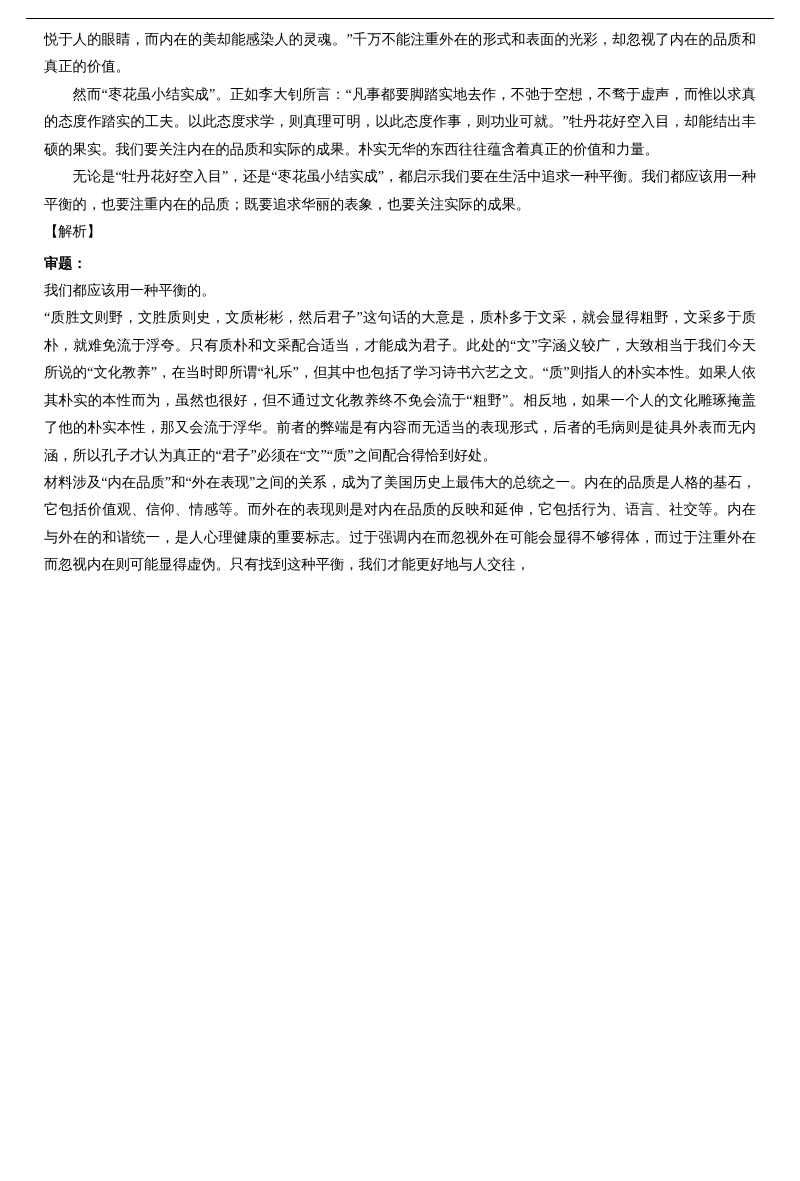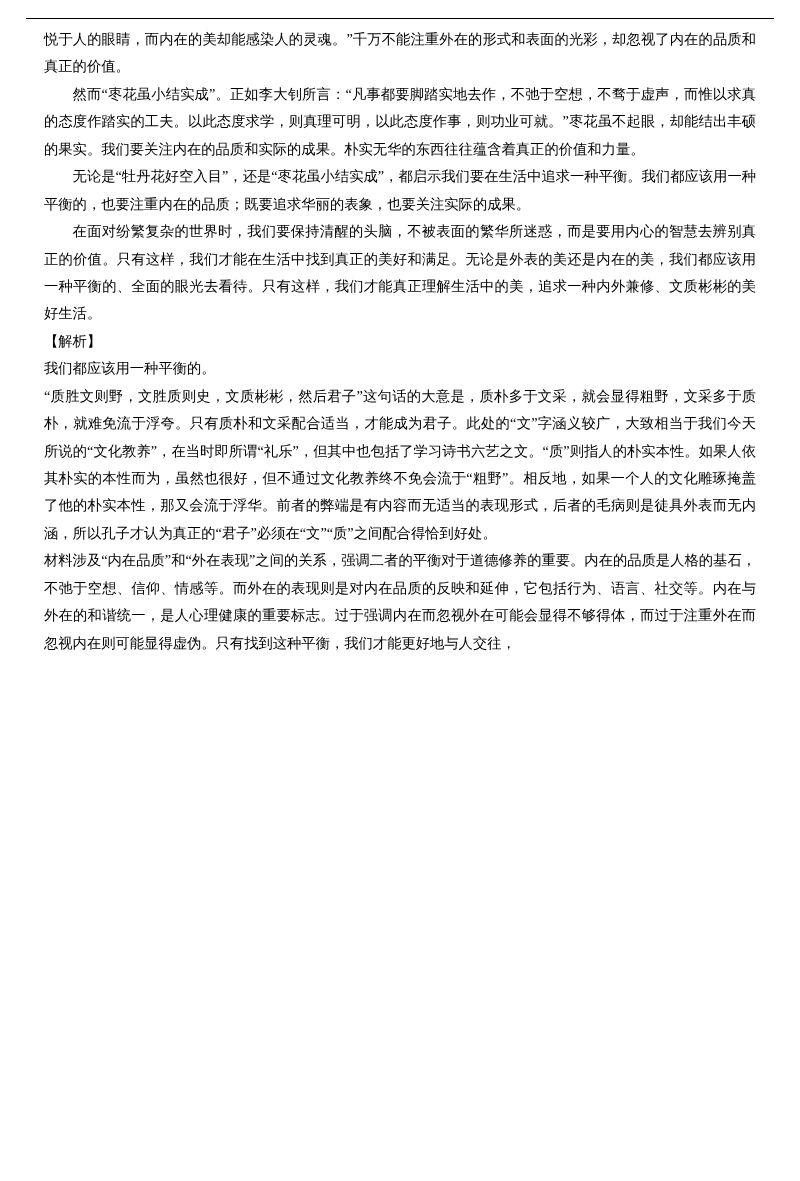--- a/index.html
+++ b/index.html
@@ -54,31 +54,31 @@
 </head>
 <body>
 
 <div class="page">
   <div class="rule-top"></div>
 
   <div class="doc">
 
     <p class="noindent">悦于人的眼睛，而内在的美却能感染人的灵魂。”千万不能注重外在的形式和表面的光彩，却忽视了内在的品质和真正的价值。</p>
 
-    <p class="indent">然而“枣花虽小结实成”。正如李大钊所言：“凡事都要脚踏实地去作，不弛于空想，不骛于虚声，而惟以求真的态度作踏实的工夫。以此态度求学，则真理可明，以此态度作事，则功业可就。”枣花虽不起眼，却能结出丰硕的果实。我们要关注内在的品质和实际的成果。朴实无华的东西往往蕴含着真正的价值和力量。</p>
+    <p class="indent">然而“枣花虽小结实成”。正如李大钊所言：“凡事都要脚踏实地去作，不弛于空想，不骛于虚声，而惟以求真的态度作踏实的工夫。以此态度求学，则真理可明，以此态度作事，则功业可就。”牡丹花好空入目，却能结出丰硕的果实。我们要关注内在的品质和实际的成果。朴实无华的东西往往蕴含着真正的价值和力量。</p>
 
 
     <p class="indent">无论是“牡丹花好空入目”，还是“枣花虽小结实成”，都启示我们要在生活中追求一种平衡。我们都应该用一种平衡的，也要注重内在的品质；既要追求华丽的表象，也要关注实际的成果。</p>
 
-    <p class="indent">在面对纷繁复杂的世界时，我们要保持清醒的头脑，不被表面的繁华所迷惑，而是要用内心的智慧去辨别真正的价值。只有这样，我们才能在生活中找到真正的美好和满足。无论是外表的美还是内在的美，我们都应该用一种平衡的、全面的眼光去看待。只有这样，我们才能真正理解生活中的美，追求一种内外兼修、文质彬彬的美好生活。</p>
 
     <p class="noindent">【解析】</p>
 
 
+    <p class="noindent bold section-head">审题：</p>
 
     <p class="noindent">我们都应该用一种平衡的。</p>
 
     <p class="noindent">“质胜文则野，文胜质则史，文质彬彬，然后君子”这句话的大意是，质朴多于文采，就会显得粗野，文采多于质朴，就难免流于浮夸。只有质朴和文采配合适当，才能成为君子。此处的“文”字涵义较广，大致相当于我们今天所说的“文化教养”，在当时即所谓“礼乐”，但其中也包括了学习诗书六艺之文。“质”则指人的朴实本性。如果人依其朴实的本性而为，虽然也很好，但不通过文化教养终不免会流于“粗野”。相反地，如果一个人的文化雕琢掩盖了他的朴实本性，那又会流于浮华。前者的弊端是有内容而无适当的表现形式，后者的毛病则是徒具外表而无内涵，所以孔子才认为真正的“君子”必须在“文”“质”之间配合得恰到好处。</p>
 
-    <p class="noindent">材料涉及“内在品质”和“外在表现”之间的关系，强调二者的平衡对于道德修养的重要。内在的品质是人格的基石，不弛于空想、信仰、情感等。而外在的表现则是对内在品质的反映和延伸，它包括行为、语言、社交等。内在与外在的和谐统一，是人心理健康的重要标志。过于强调内在而忽视外在可能会显得不够得体，而过于注重外在而忽视内在则可能显得虚伪。只有找到这种平衡，我们才能更好地与人交往，</p>
+    <p class="noindent">材料涉及“内在品质”和“外在表现”之间的关系，成为了美国历史上最伟大的总统之一。内在的品质是人格的基石，它包括价值观、信仰、情感等。而外在的表现则是对内在品质的反映和延伸，它包括行为、语言、社交等。内在与外在的和谐统一，是人心理健康的重要标志。过于强调内在而忽视外在可能会显得不够得体，而过于注重外在而忽视内在则可能显得虚伪。只有找到这种平衡，我们才能更好地与人交往，</p>
 
   </div>
 </div>
 
 </body></html>

